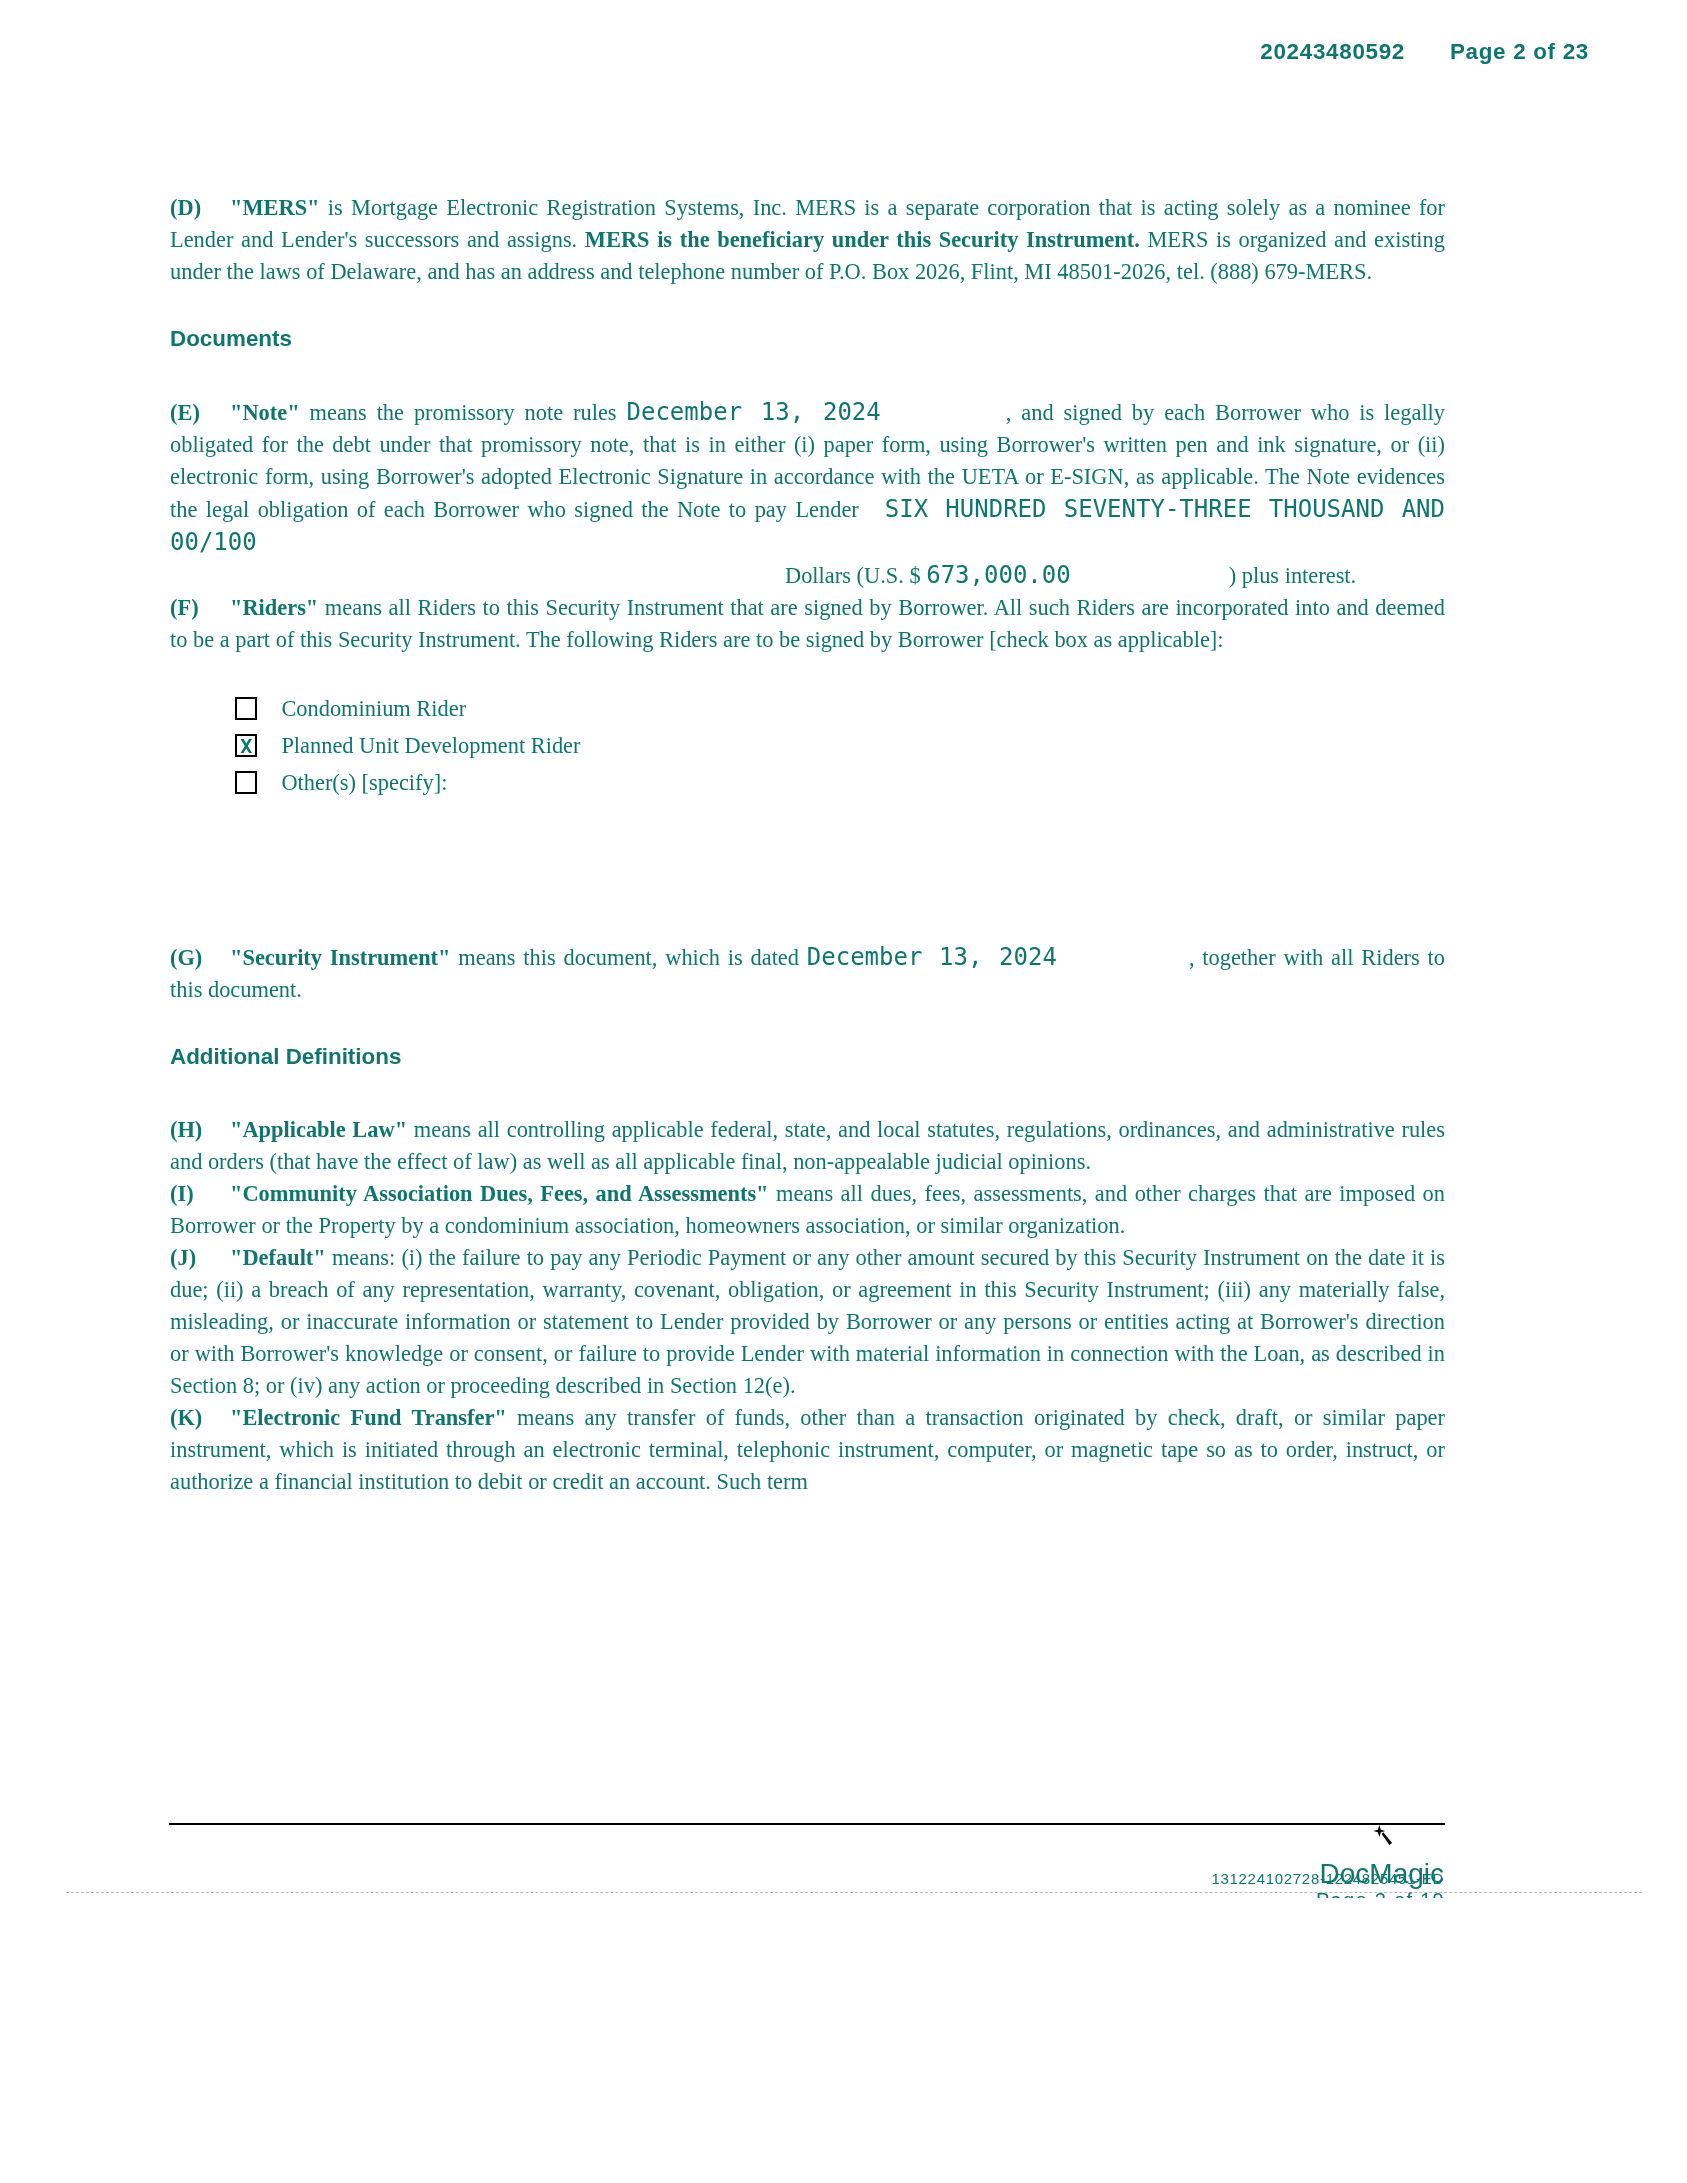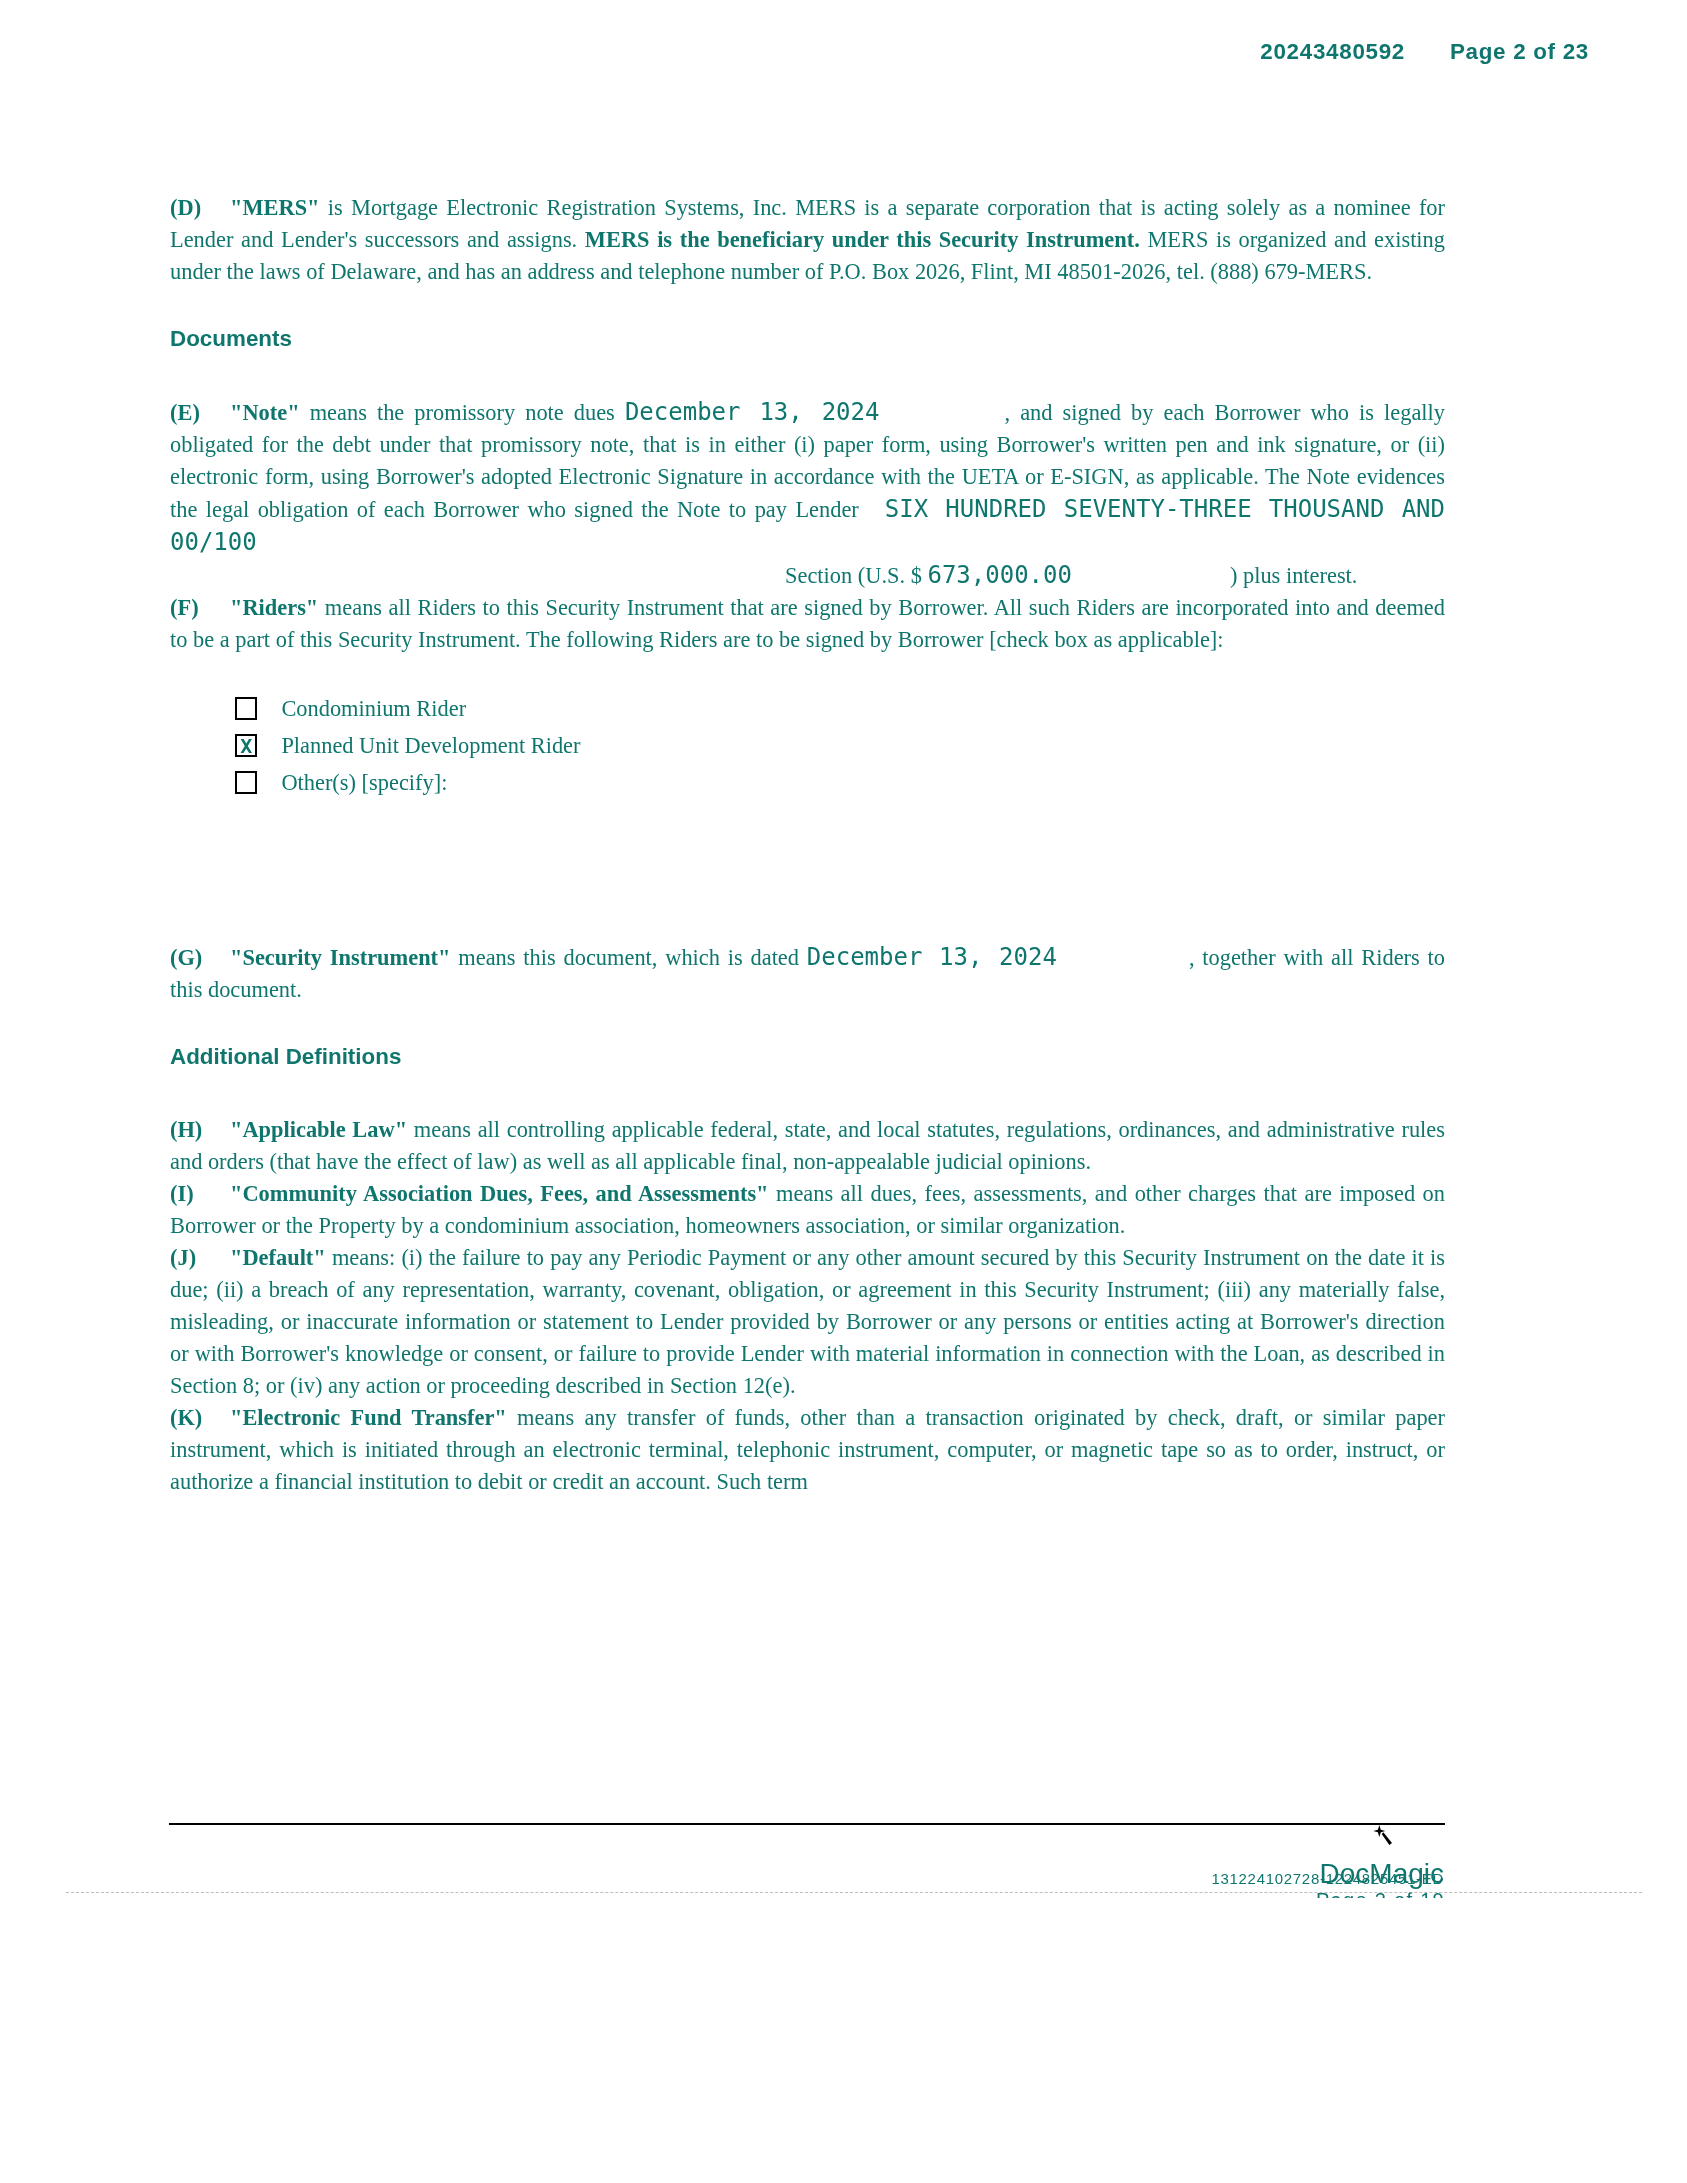--- a/index.html
+++ b/index.html
@@ -85,26 +85,26 @@
 
   <div class="content">
 
     <p class="para">
       <span class="tag">(D)</span><span class="term">"MERS"</span><span> is Mortgage Electronic Registration Systems, Inc. MERS is a separate corporation that is acting solely as a nominee for Lender and Lender's successors and assigns. </span><span class="boldrun">MERS is the beneficiary under this Security Instrument.</span><span> MERS is organized and existing under the laws of Delaware, and has an address and telephone number of P.O. Box 2026, Flint, MI 48501-2026, tel. (888) 679-MERS.</span>
     </p>
 
     <div class="heading">Documents</div>
 
     <p class="para">
-      <span class="tag">(E)</span><span class="term">"Note"</span><span> means the promissory note dues</span>
+      <span class="tag">(E)</span><span class="term">"Note"</span><span> means the promissory note rules</span>
       <span class="mono">December 13, 2024</span><span class="sp190"></span><span>, and signed by each Borrower who is legally obligated for the debt under that promissory note, that is in either (i) paper form, using Borrower's written pen and ink signature, or (ii) electronic form, using Borrower's adopted Electronic Signature in accordance with the UETA or E-SIGN, as applicable. The Note evidences the legal obligation of each Borrower who signed the Note to pay Lender</span><span class="sp40"></span><span class="mono">SIX HUNDRED SEVENTY-THREE THOUSAND AND 00/100</span>
     </p>
 
     <div class="dollars-line">
-      <span>Section (U.S. $</span>
+      <span>Dollars (U.S. $</span>
       <span class="mono">673,000.00</span><span class="sp240"></span><span>) plus interest.</span>
     </div>
 
 
     <p class="para">
       <span class="tag">(F)</span><span class="term">"Riders"</span><span> means all Riders to this Security Instrument that are signed by Borrower. All such Riders are incorporated into and deemed to be a part of this Security Instrument. The following Riders are to be signed by Borrower [check box as applicable]:</span>
     </p>
 
     <div class="riders">
       <div class="col2">

